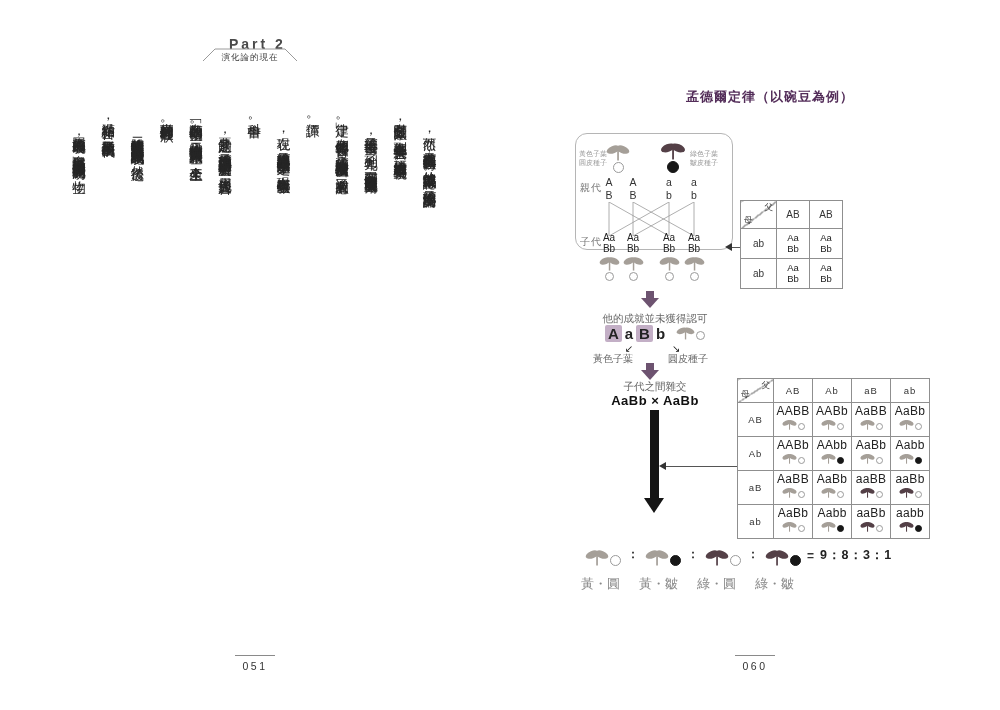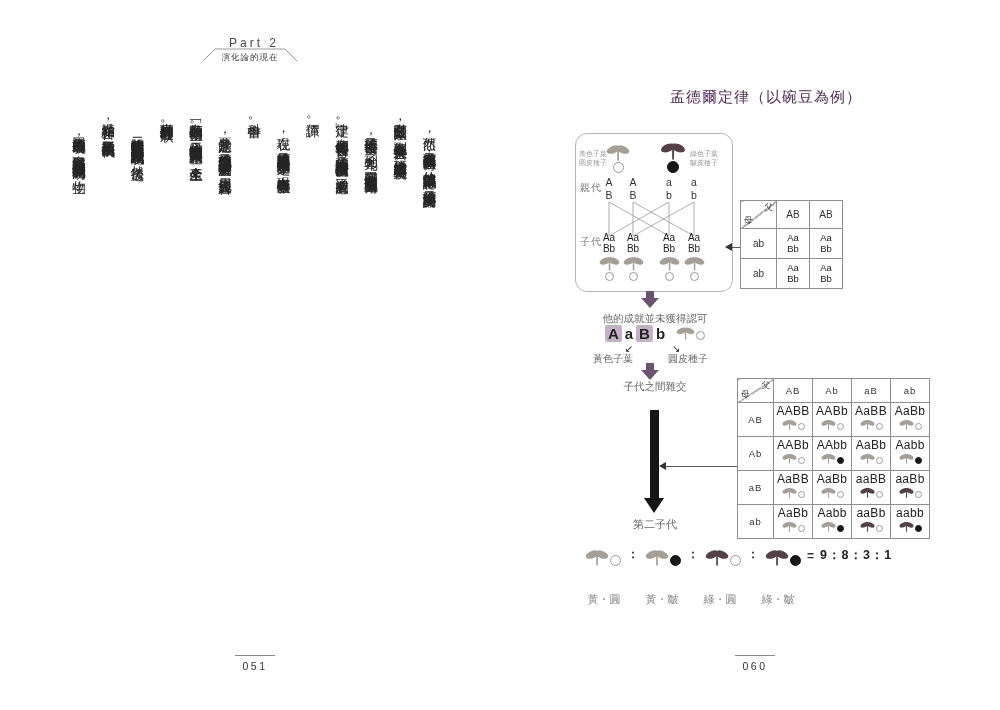--- a/index.html
+++ b/index.html
@@ -4,44 +4,44 @@
 <style>
   *{box-sizing:border-box;margin:0;padding:0}
   html,body{width:1000px;height:710px}
   body{position:relative;background:#ffffff;overflow:hidden;
        font-family:"Liberation Sans","DejaVu Sans",sans-serif;color:#222}
   .page{position:absolute;top:0;width:500px;height:710px}
   #page-left{left:0}
   #page-right{left:500px}
 
   
-  .part-label{position:absolute;left:229px;top:36px;font-size:12px;font-weight:normal;
+  .part-label{position:absolute;left:229px;top:36px;font-size:14px;font-weight:bold;
               letter-spacing:3px;color:#4a4a4a}
   .part-shape{position:absolute;left:202px;top:46px}
   .part-title{position:absolute;left:202px;top:52px;width:96px;text-align:center;
               font-size:8.5px;color:#3a3a3a;letter-spacing:1px}
 
   
   .vtext{position:absolute;left:62px;top:113px;width:382px;height:505px;
          writing-mode:vertical-rl;
          font-family:"Liberation Serif","DejaVu Serif",serif;
          font-size:13.5px;letter-spacing:0.5px;line-height:29.2px;color:#262626}
   .vtext p{white-space:nowrap}
   .vtext p.indent{text-indent:14px}
 
   
   .folio{position:absolute;top:655px;width:60px;text-align:center;
          font-size:10.5px;letter-spacing:2.5px;color:#333}
   .folio .fline{width:40px;height:1px;background:#8a8a8a;margin:0 auto 4px auto}
 
   
-  .r-title{position:absolute;left:170px;top:88px;width:200px;text-align:left;
-           font-size:15px;font-weight:normal;letter-spacing:1px;color:var(--accent)}
-
-  .pbox{position:absolute;left:75px;top:133px;width:158px;height:159px;
+  .r-title{position:absolute;left:170px;top:88px;width:200px;text-align:center;
+           font-size:13px;font-weight:bold;letter-spacing:1px;color:var(--accent)}
+
+  .pbox{position:absolute;left:75px;top:133px;width:158px;height:117px;
         border:1.5px solid #b5b5b5;border-radius:12px;background:#fff}
   .pbox .trait{position:absolute;font-size:7px;line-height:9px;color:#999}
   .pbox .glabel{position:absolute;font-size:10px;color:#777;letter-spacing:1px}
   .pbox .gam{position:absolute;width:14px;text-align:center;font-size:10.5px;color:#333}
   .pbox .off{position:absolute;width:24px;text-align:center;font-size:10px;
              line-height:11px;white-space:pre-line;color:#222}
   .pbox .plant{position:absolute}
   .cross-lines{position:absolute;left:20px;top:68px}
 
   
@@ -89,21 +89,21 @@
   .pt2 .h{font-size:9.5px;color:#333;letter-spacing:1px}
   .pt2 td.rh{width:36px;font-size:9.5px;letter-spacing:1px;color:#333}
   .pt2 td.c{width:39px;height:34px;padding:1px}
   .pt2 .g{font-size:12px;line-height:10px;color:#222;letter-spacing:0.3px}
 
   
   .ratio{position:absolute;left:85px;top:546px;display:flex;align-items:flex-end;gap:6px}
   .ratio .sep{font-size:12px;font-weight:bold;color:#333;padding-bottom:3px}
   .ratio .eq{font-size:12px;font-weight:bold;color:#333;padding-bottom:3px}
   .ratio .res{font-size:12.5px;font-weight:bold;letter-spacing:1px;color:#222;padding-bottom:2px}
-  .rlab{position:absolute;width:46px;text-align:center;font-size:11px;color:#888;top:592px}
+  .rlab{position:absolute;width:46px;font-size:13px;color:#888;top:575px}
 </style>
 </head>
 <body>
 
 <div class="page" id="page-left">
 
   <div class="part-label">Part 2</div>
   <div class="part-shape">
     <svg width="96" height="16">
       <polyline points="1,15 13,3 83,3 95,15" fill="none" stroke="#9a9a9a" stroke-width="1"></polyline>
@@ -284,29 +284,29 @@
   <span class="arr-sw" style="left:125px;top:343px"></span>
   <span class="arr-se" style="left:172px;top:343px"></span>
   <div class="sublab" style="left:88px;top:352px">黃色子葉</div>
   <div class="sublab" style="left:163px;top:352px">圓皮種子</div>
 
   <div class="parrow" style="left:141px;top:363px">
     <div class="sh"></div>
       <div class="hd"></div>
   </div>
   <div class="fnote" style="top:380px">子代之間雜交</div>
+  <div class="crossline">AaBb × AaBb</div>
 
   <div class="barrow" style="left:144px;top:410px">
     <div class="sh"></div>
       <div class="hd"></div>
   </div>
   <div class="hline" style="left:166px;top:466px;width:71px"></div>
   <div class="tri-left" style="left:159px;top:462px"></div>
 
-  <div class="fnote" style="top:517px;font-size:11px">第二子代</div>
 
   <table class="pt2">
     <tbody>
         <tr>
       <td class="corner">
         <span class="cf">父</span>
         <span class="cm">母</span>
       </td>
       <td class="h">AB</td>
       <td class="h">Ab</td>

